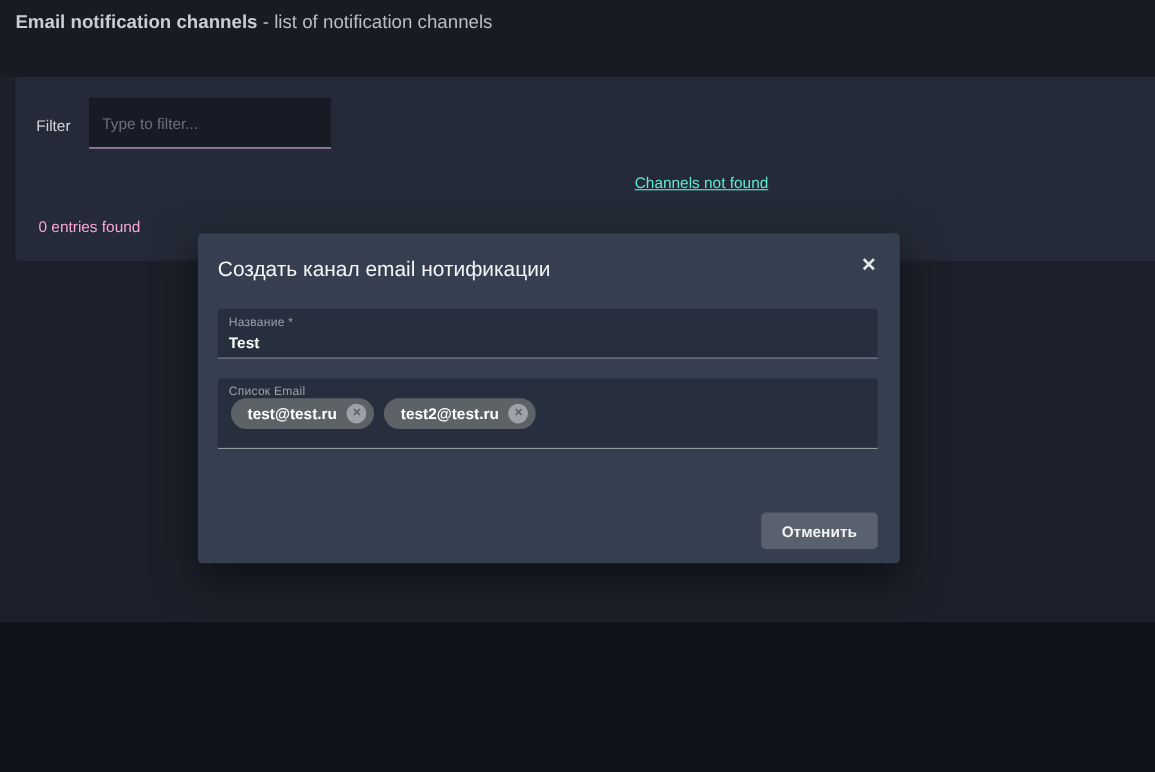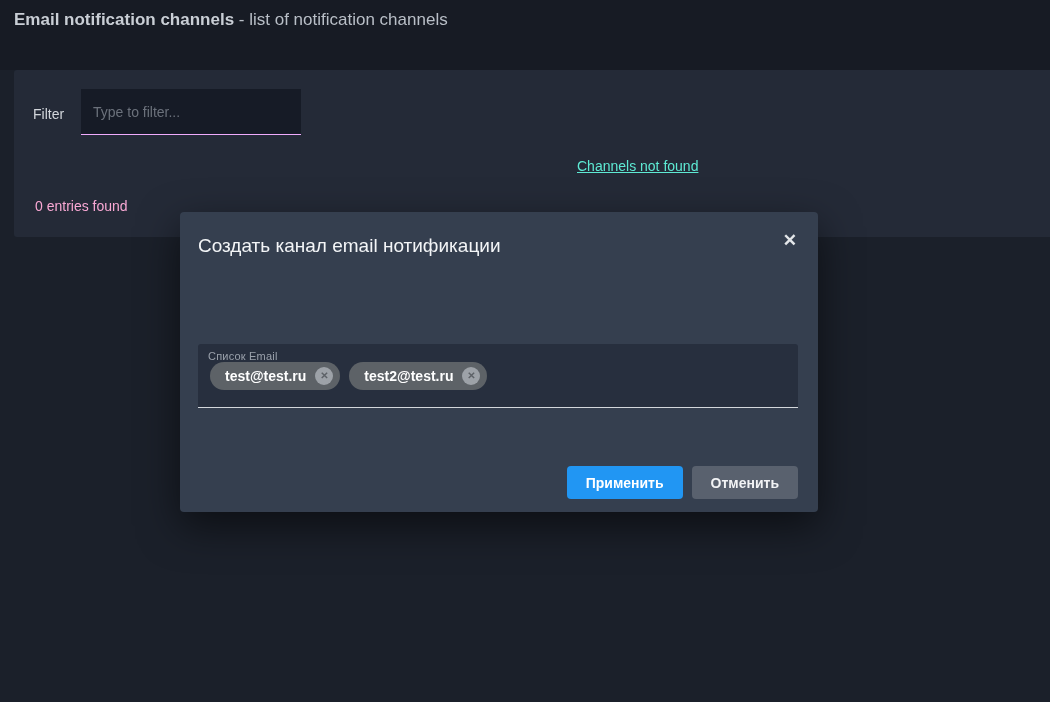--- a/index.html
+++ b/index.html
@@ -1,20 +1,20 @@
 <!DOCTYPE html>
 <html><head>
 <meta charset="utf-8">
 <style>
   * { margin:0; padding:0; box-sizing:border-box; }
   html,body { background:#101319; }
   body { font-family:"Liberation Sans", sans-serif; }
 
   .page {
-    position:relative; width:1050px; height:702px;
+    position:relative; width:1050px; height:566px;
     background:#1b202a; overflow:hidden;
   }
 
   
   .top-strip {
     position:absolute; left:0; top:0; width:1050px; height:70px;
     background:#171b24;
   }
   .page-title {
     position:absolute; left:14px; top:10px;
@@ -123,34 +123,37 @@
     <span class="filter-label">Filter</span>
     <input class="filter-input" type="text" placeholder="Type to filter..." style="">
     <div class="empty-msg">Channels not found</div>
     <div class="entries-count">0 entries found</div>
   </div>
 
   <div class="modal">
     <h2 class="modal-title">Создать канал email нотификации</h2>
     <button class="modal-close">✕</button>
 
+    <div class="field field-name">
+      <span class="field-label">Название *</span>
+      <input class="field-input" type="text" value="Test" style="">
+    </div>
 
     <div class="field field-email">
       <span class="field-label">Список Email</span>
       <div class="chips">
         <span class="chip">
             <span>test@test.ru</span>
             <span class="chip-remove">✕</span>
           </span>
         <span class="chip">
             <span>test2@test.ru</span>
             <span class="chip-remove">✕</span>
           </span>
       </div>
     </div>
 
     <div class="modal-actions">
-      <button class="btn btn-apply">Применить</button>
       <button class="btn btn-cancel">Отменить</button>
     </div>
   </div>
 
 </div>
 
 </body></html>

